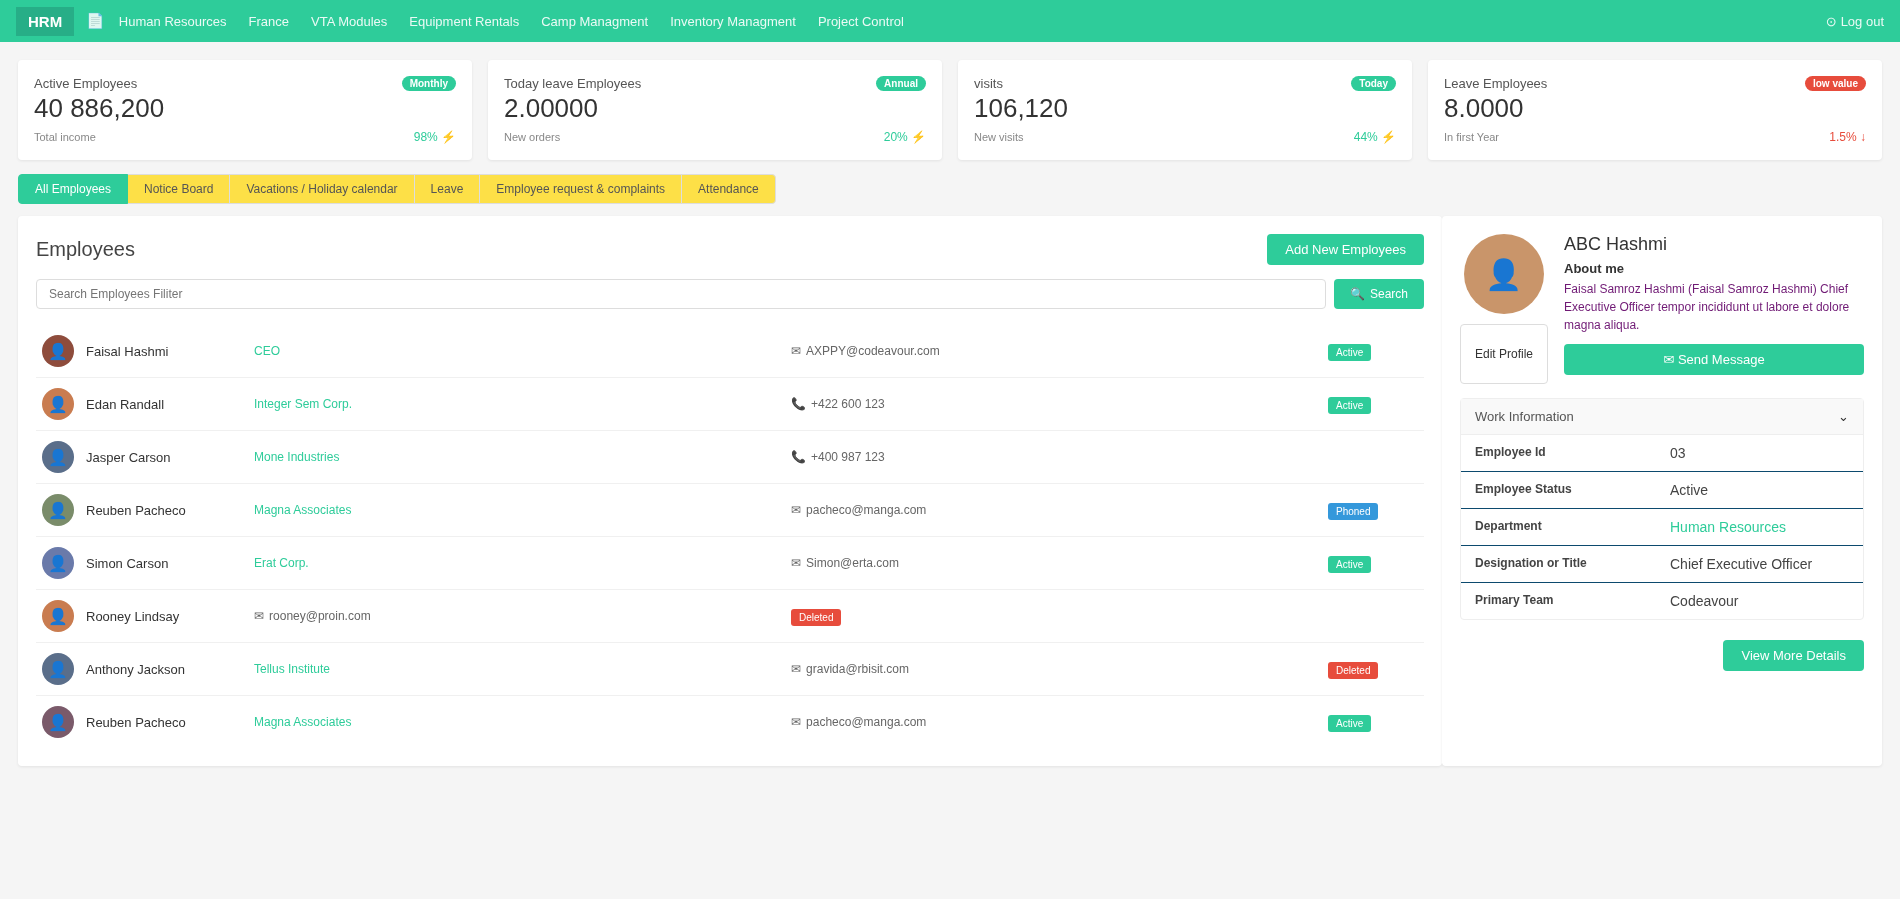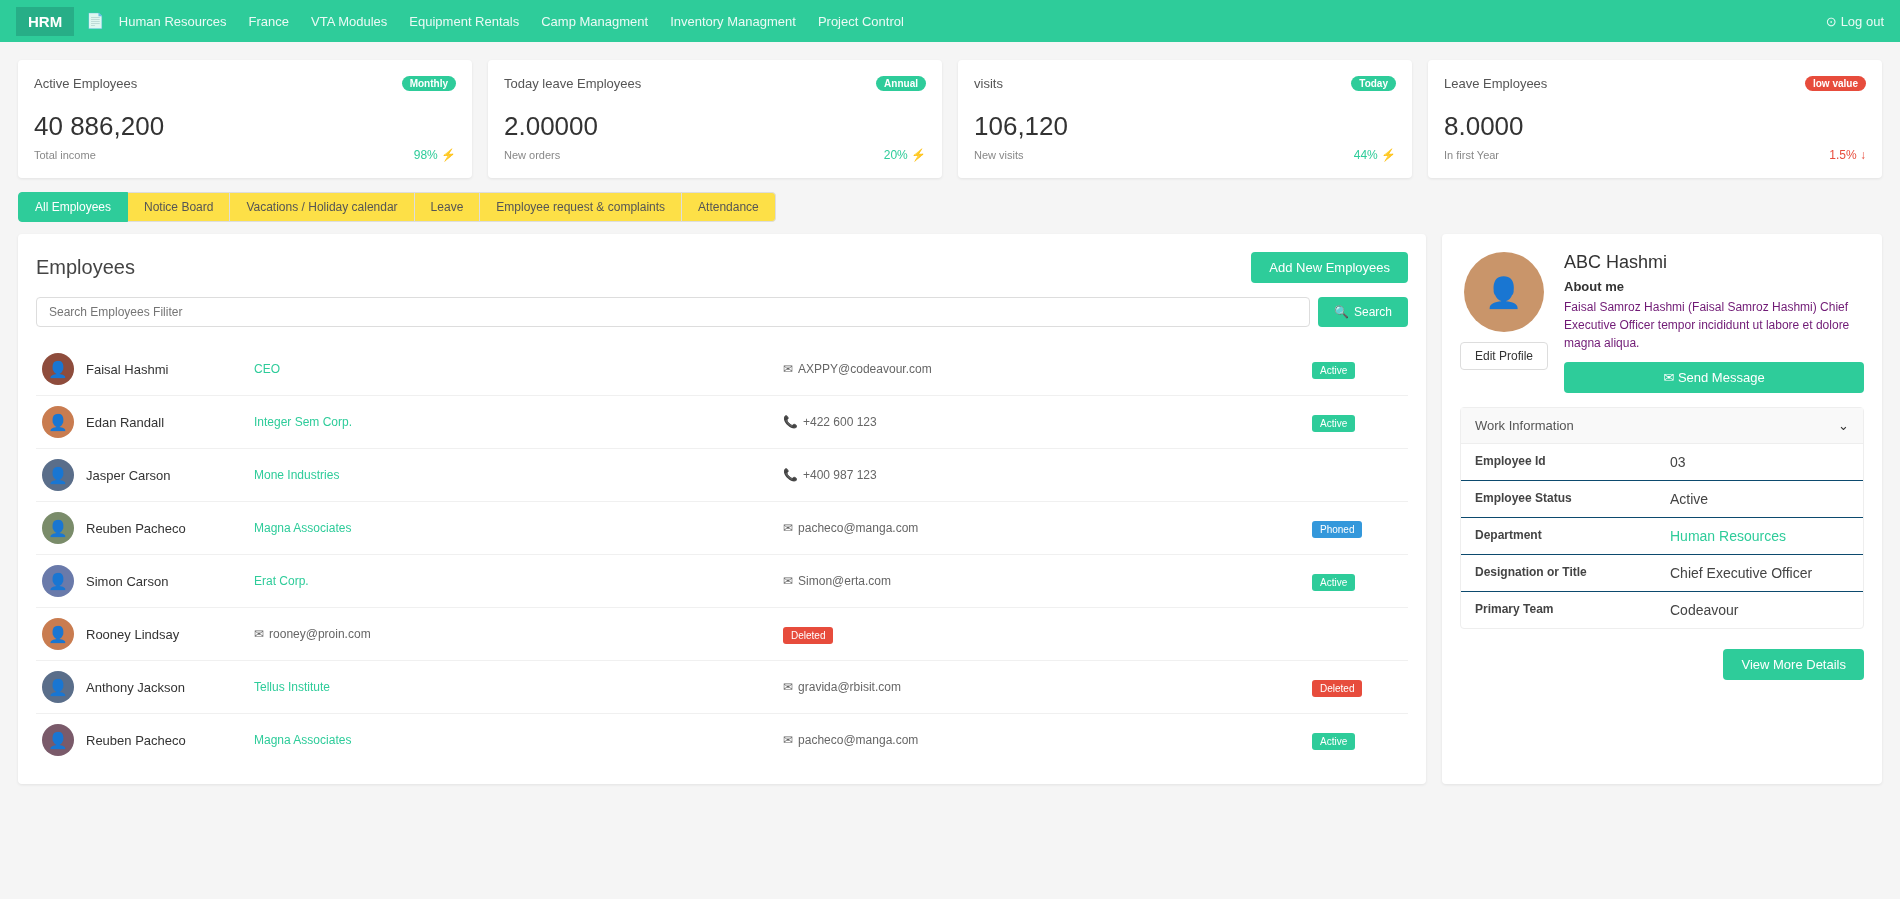--- a/index.html
+++ b/index.html
@@ -33,21 +33,21 @@
       gap: 16px;
       padding: 18px 18px 14px 18px;
     }
     .stat-card {
       background: white;
       border-radius: 4px;
       padding: 16px;
       box-shadow: 0 1px 3px rgba(0,0,0,0.08);
       position: relative;
     }
-    .stat-card-header { display: flex; justify-content: space-between; align-items: flex-end; margin-bottom: 20px; }
+    .stat-card-header { display: flex; justify-content: space-between; align-items: flex-end; margin-bottom: 2px; }
     .stat-card-title { color: #555; font-size: 13px; }
     .stat-badge {
       font-size: 10px;
       padding: 2px 8px;
       border-radius: 10px;
       color: white;
       font-weight: bold;
     }
     .badge-teal { background: #2ecc9a; }
     .badge-red { background: #e74c3c; }
@@ -79,21 +79,21 @@
       border-color: #2ecc9a;
       z-index: 1;
     }
     .tab-item:first-child { border-radius: 4px 0 0 4px; }
     .tab-item:last-child { border-radius: 0 4px 4px 0; }
 
     
     .main-content {
       display: grid;
       grid-template-columns: 1fr 440px;
-      gap: 16px;
+      gap: 0;
       padding: 0 18px 18px 18px;
     }
 
     
     .employees-panel {
       background: white;
       border-radius: 4px;
       box-shadow: 0 1px 3px rgba(0,0,0,0.08);
       padding: 18px;
     }
@@ -204,21 +204,21 @@
       overflow: hidden;
       display: flex;
       align-items: center;
       justify-content: center;
       font-size: 30px;
     }
     .btn-edit-profile {
       background: white;
       color: #333;
       border: 1px solid #ddd;
-      padding: 6px 14px;
+      padding: 22px 14px;
       border-radius: 4px;
       cursor: pointer;
       font-size: 12px;
       width: 100%;
     }
     .profile-info { flex: 1; }
     .profile-name { font-size: 18px; font-weight: 400; color: #333; margin-bottom: 6px; }
     .about-me-title { font-size: 13px; font-weight: bold; margin-bottom: 4px; }
     .about-me-text { font-size: 12px; color: #701a75; line-height: 1.5; }
     .btn-send-message {

